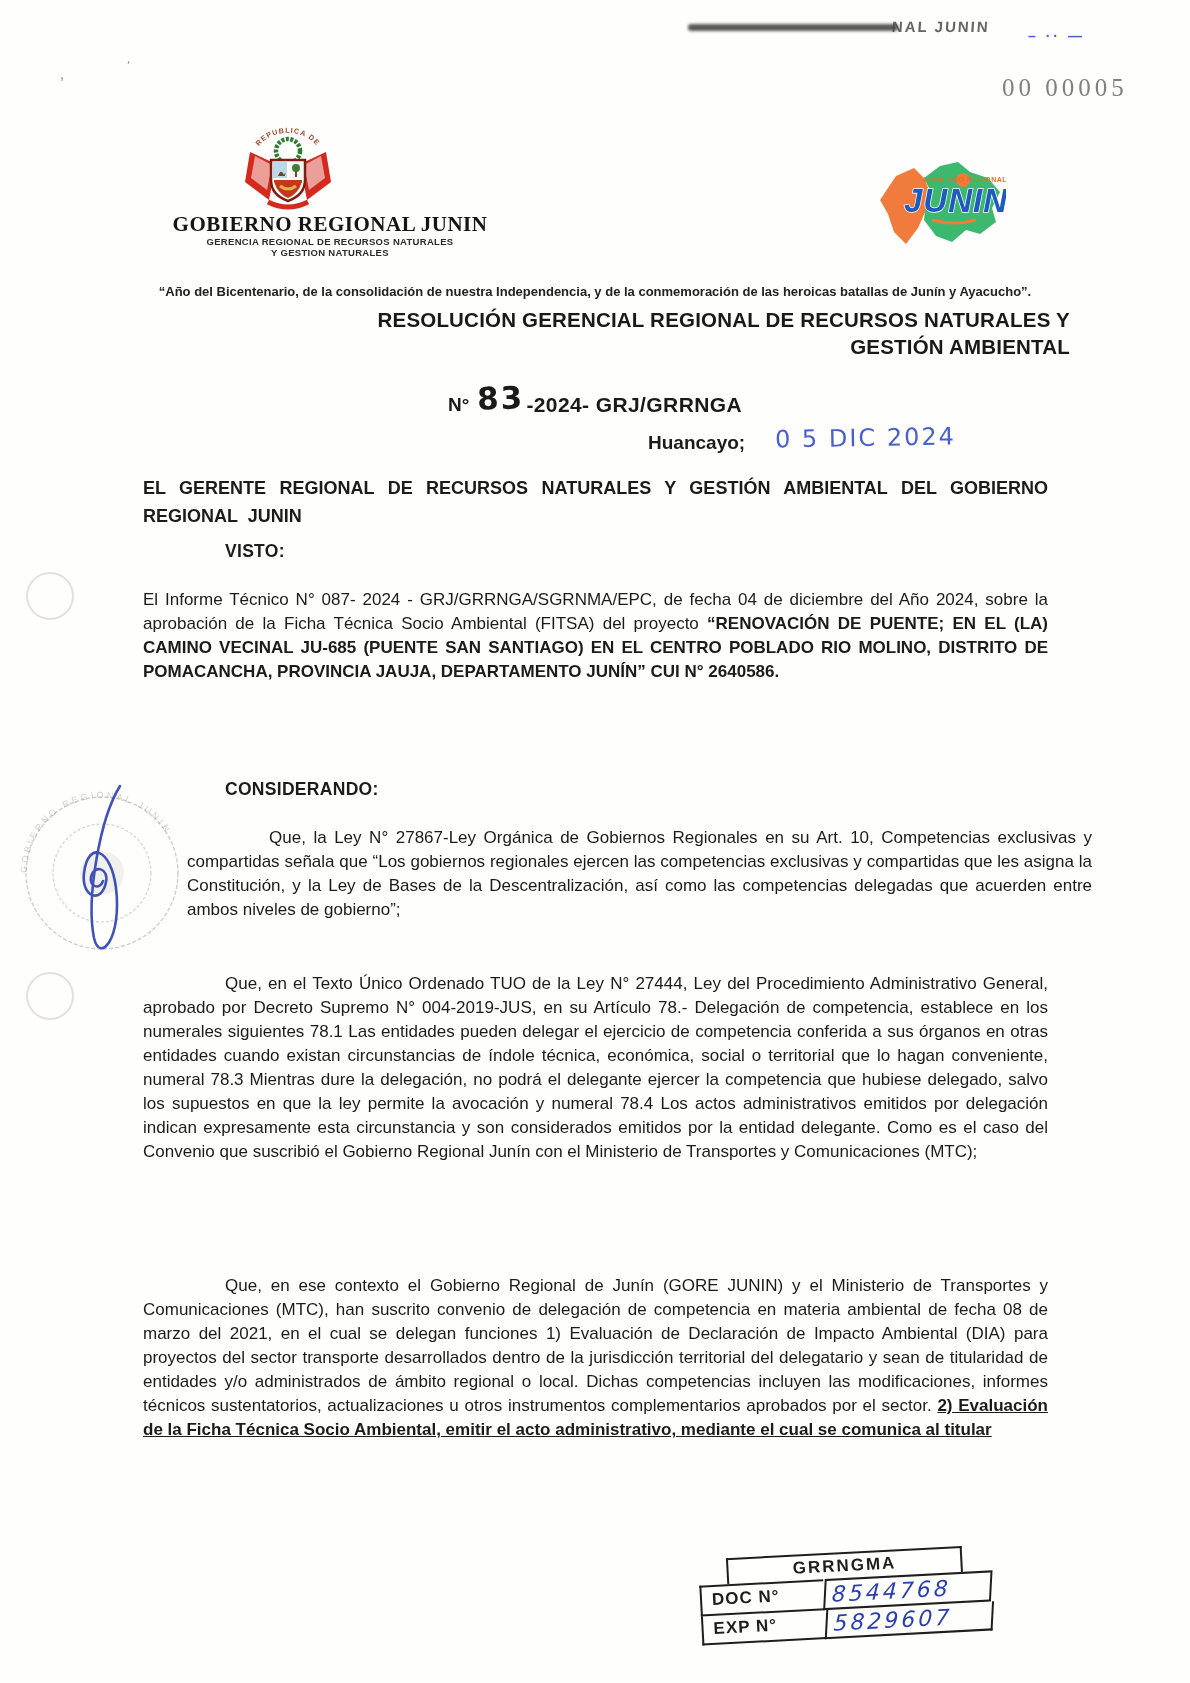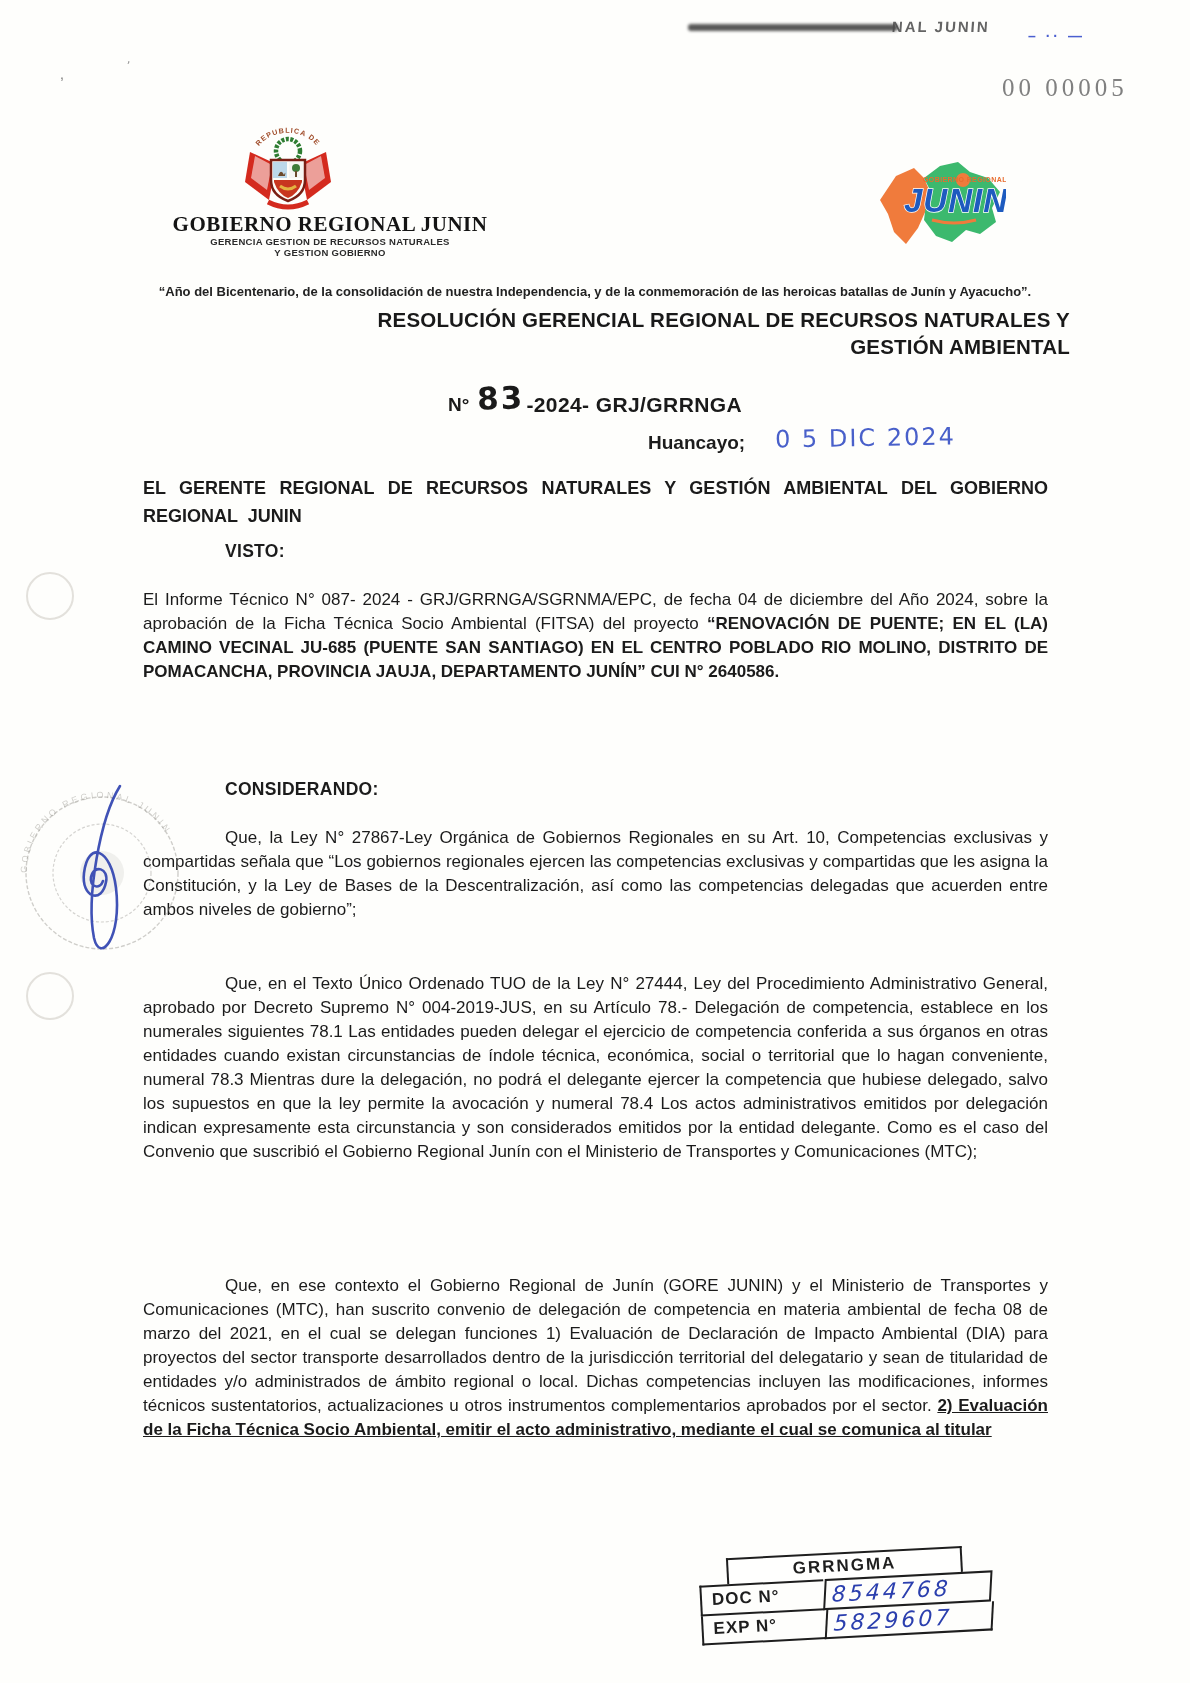--- a/index.html
+++ b/index.html
@@ -34,21 +34,21 @@
   .resnum .suf{font-size:21px;font-weight:bold;vertical-align:middle;letter-spacing:.4px;}
   
   .city{left:648px;top:432px;font-size:19px;font-weight:bold;}
   .date-stamp{left:775px;top:424px;font-family:"DejaVu Sans",sans-serif;font-size:24px;color:#3a53c6;letter-spacing:2px;transform:rotate(-1deg);opacity:.92;}
   
   .col{left:143px;width:905px;font-size:17px;line-height:24px;text-align:justify;text-align-last:left;color:#1b1b1b;}
   .gerente{top:474px;font-weight:bold;font-size:18px;line-height:28px;word-spacing:5px;}
   .label-visto{left:225px;top:541px;font-size:17.5px;font-weight:bold;letter-spacing:.3px;}
   .p-visto{top:588px;}
   .label-considerando{left:225px;top:779px;font-size:17.5px;font-weight:bold;letter-spacing:.3px;}
-  .p1{top:826px;text-indent:82px;}
+  .p1{top:826px;text-indent:82px;margin-left:44px;}
   .p2{top:972px;text-indent:82px;}
   .p3{top:1274px;text-indent:82px;}
   
   .seal{left:-18px;top:778px;}
   
   .hole{width:44px;height:44px;border:2px solid #e3e1dc;border-radius:50%;}
   .hole1{left:26px;top:572px;}
   .hole2{left:26px;top:972px;}
   
   .reg-stamp{left:700px;top:1552px;width:292px;transform:rotate(-3deg);color:#1e1e1e;}
@@ -89,22 +89,22 @@
       <rect x="51" y="44" width="14" height="16" fill="#f6f6f2"></rect>
       <circle cx="58" cy="50" r="4" fill="#3f7d3a"></circle>
       <rect x="57" y="53" width="2" height="6" fill="#6b4a2b"></rect>
       <path d="M36,62 h28 v2 q-4,12 -14,16 q-10,-4 -14,-16 z" fill="#c8361f"></path>
       <path d="M42,68 q8,6 16,0" stroke="#e3b341" stroke-width="3" fill="none"></path>
       <path d="M30,84 q20,10 40,0" stroke="#d42a1e" stroke-width="5" fill="none"></path>
     </svg>
   </div>
 
   <div class="abs org-name">GOBIERNO REGIONAL JUNIN</div>
-  <div class="abs org-sub1">GERENCIA GESTION DE RECURSOS NATURALES</div>
-  <div class="abs org-sub2">Y GESTION GOBIERNO</div>
+  <div class="abs org-sub1">GERENCIA REGIONAL DE RECURSOS NATURALES</div>
+  <div class="abs org-sub2">Y GESTION NATURALES</div>
 
   <div class="abs motto">“Año del Bicentenario, de la consolidación de nuestra Independencia, y de la conmemoración de las heroicas batallas de Junín y Ayacucho”.</div>
 
   <div class="abs junin-logo">
     <svg width="140" height="112" viewBox="0 0 140 112">
       <path d="M30,28 L48,20 58,30 64,44 60,62 52,80 40,96 28,84 22,66 14,52 22,40 Z" fill="#f07b3c"></path>
       <path d="M58,30 L74,18 92,14 104,24 122,30 134,44 126,60 130,74 114,86 100,82 86,94 70,88 58,72 60,56 64,42 Z" fill="#3cb96e"></path>
       <circle cx="97" cy="32" r="7" fill="#f07b3c"></circle>
       <text x="57" y="34" font-size="7" font-weight="bold" fill="#e86c2e" letter-spacing=".4">GOBIERNO REGIONAL</text>
       <text x="38" y="64" font-size="33" font-weight="bold" font-style="italic" fill="#1e5bbf" stroke="#ffffff" stroke-width="1.4" paint-order="stroke" letter-spacing="1">JUNIN</text>

